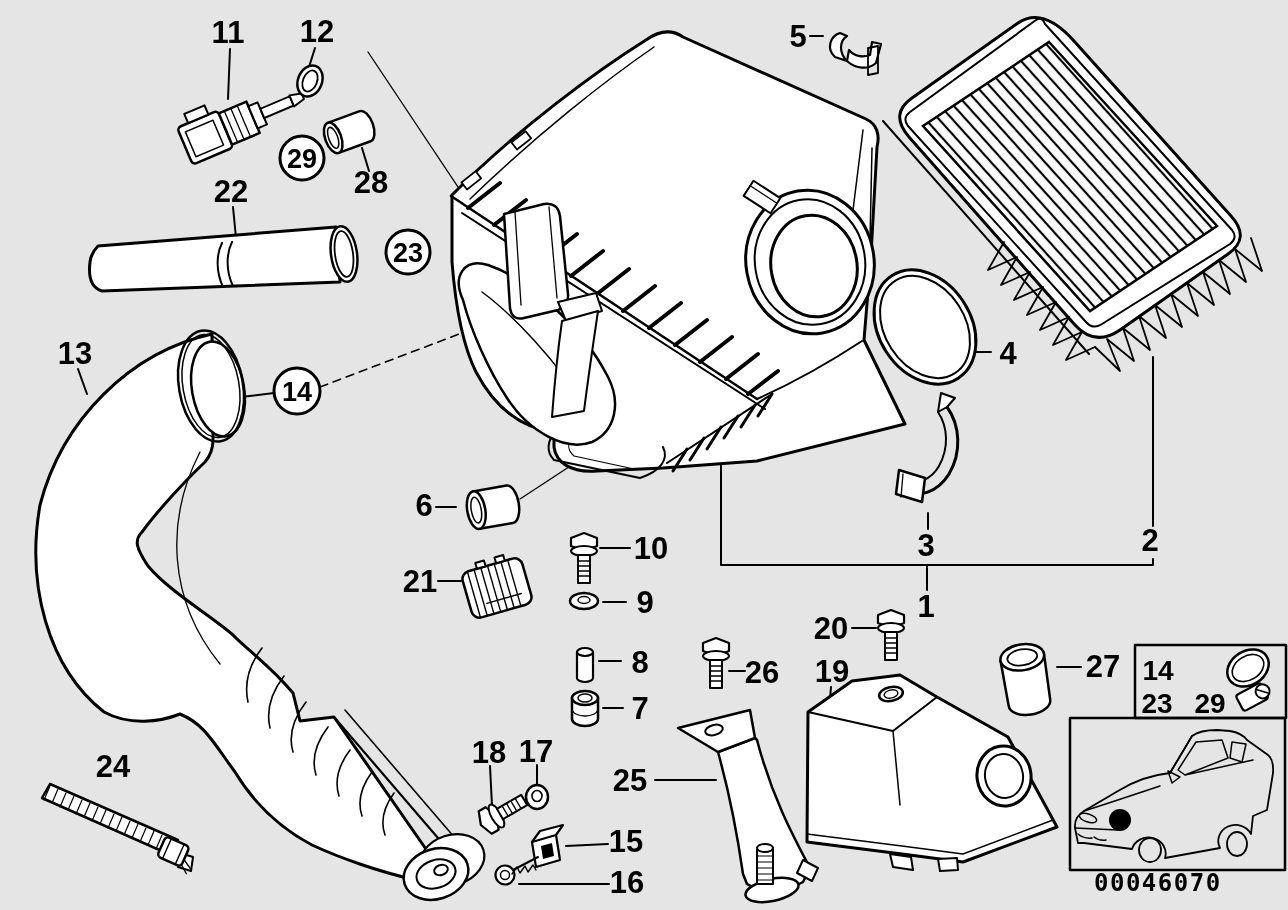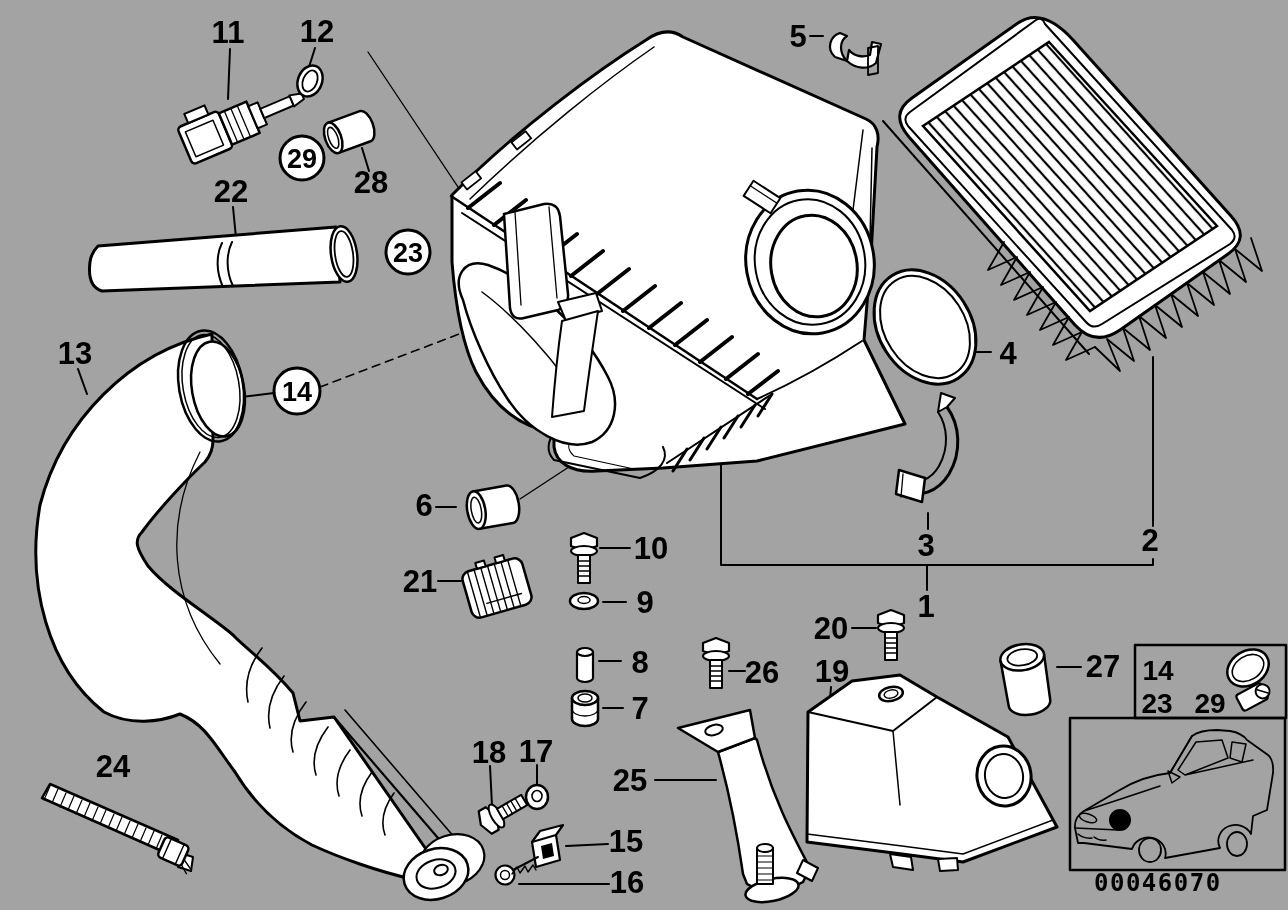--- a/index.html
+++ b/index.html
@@ -1,16 +1,16 @@
 <!DOCTYPE html>
 <html><head>
 <meta charset="utf-8">
 <style>
   html,body{margin:0;padding:0;background:#fff}
-  .canvas{position:relative;width:1288px;height:910px;background:#a3a3a3;overflow:hidden}
+  .canvas{position:relative;width:1288px;height:910px;background:#e5e5e5;overflow:hidden}
   svg{display:block}
   svg *{vector-effect:none}
   .ln{fill:none;stroke:#000;stroke-linecap:round;stroke-linejoin:round}
   .w{fill:#fff;stroke:#000;stroke-linecap:round;stroke-linejoin:round}
   .blk{fill:#000;stroke:none}
   .lbl{font:700 31px "Liberation Sans",sans-serif;fill:#000;text-anchor:middle;stroke:none}
   .lblc{font:700 27px "Liberation Sans",sans-serif;fill:#000;text-anchor:middle;stroke:none}
   .leg{font:700 28px "Liberation Sans",sans-serif;fill:#000;text-anchor:middle;stroke:none}
   .pn{font:700 24px "DejaVu Sans Mono",monospace;fill:#000;letter-spacing:1.5px;stroke:none}
 </style>

